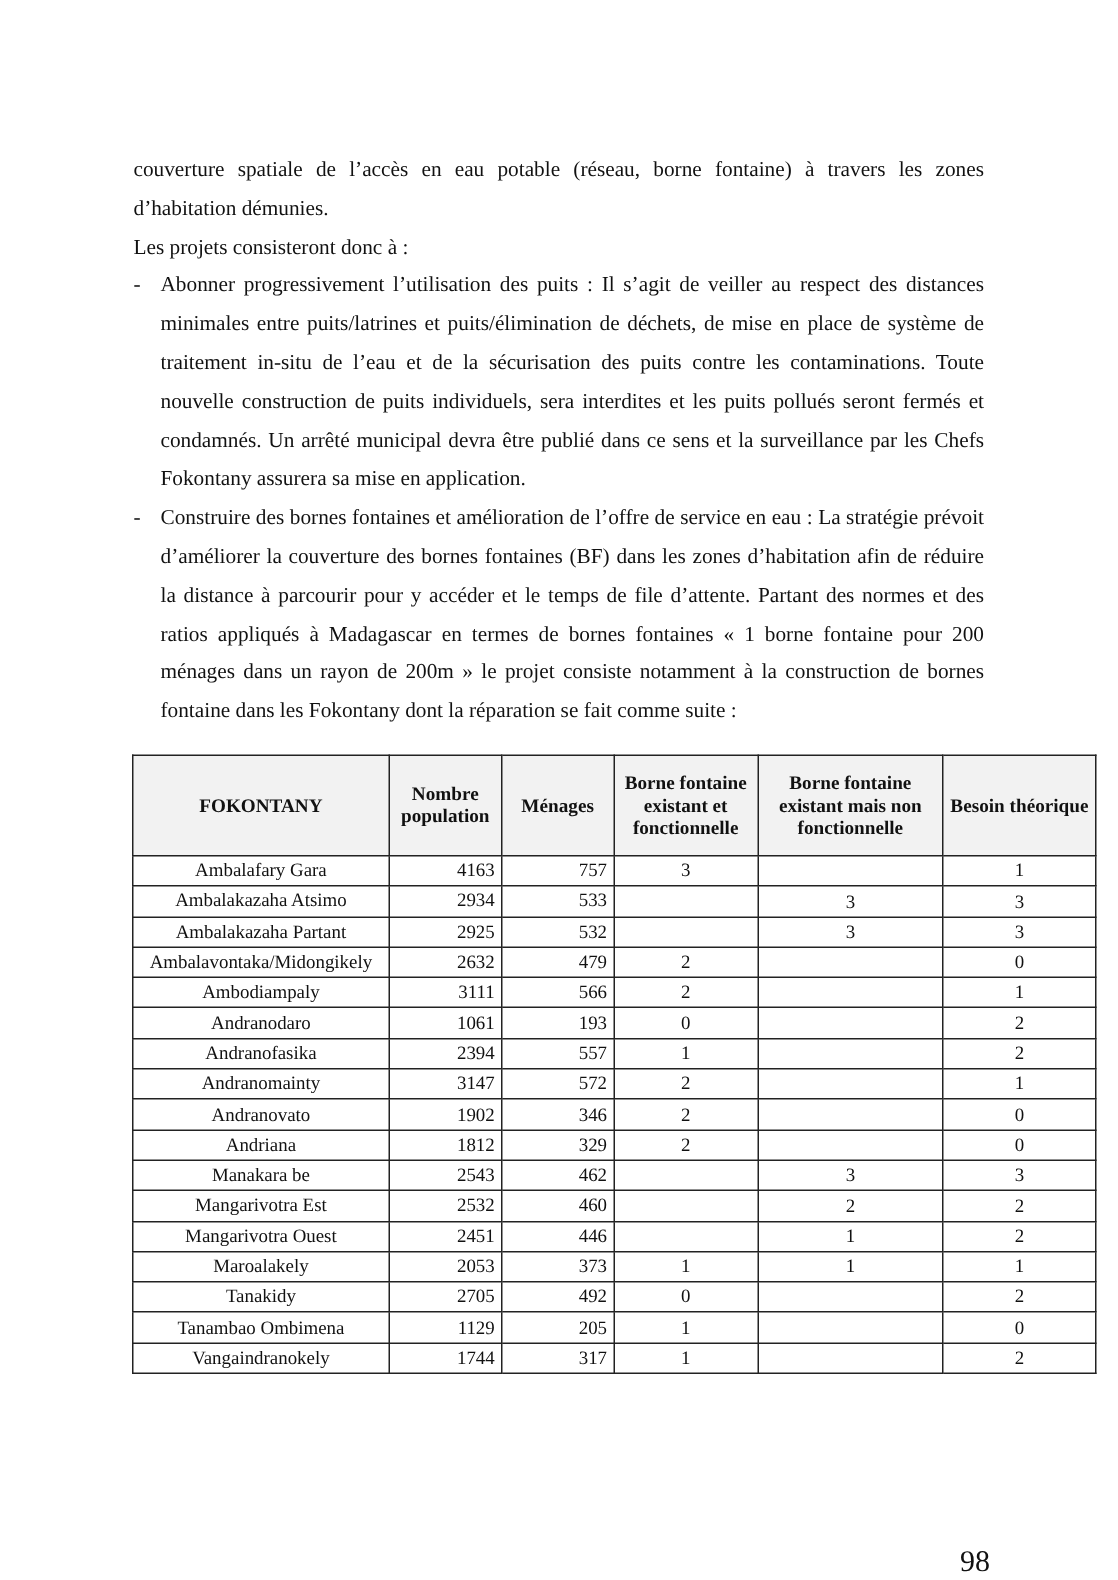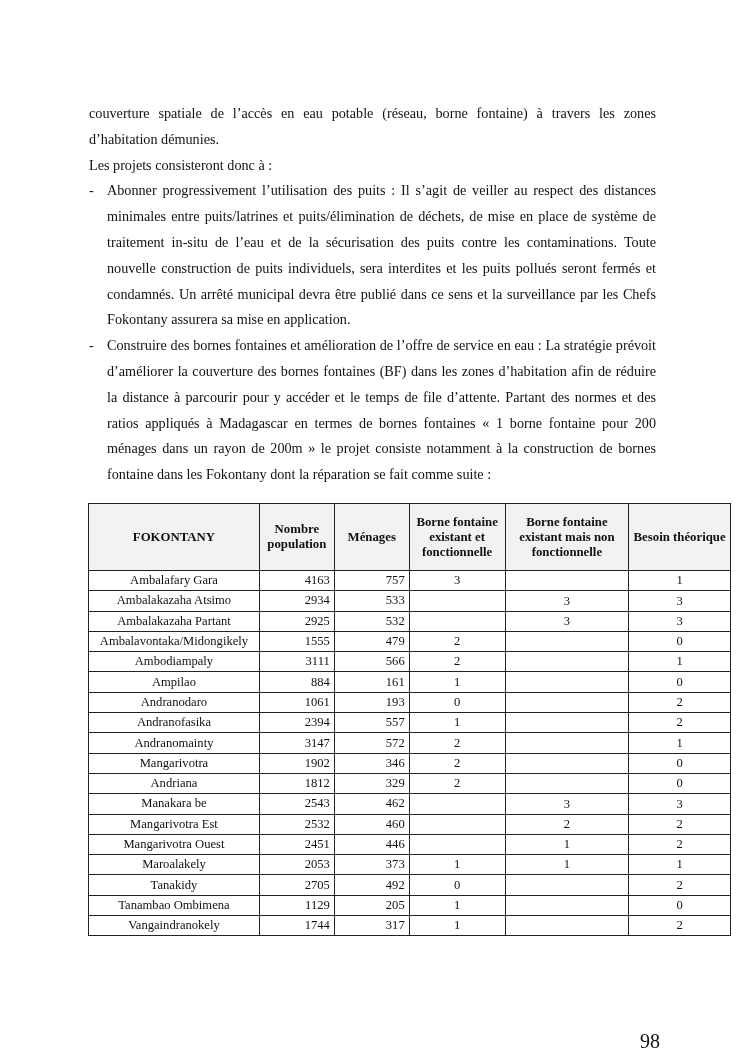--- a/index.html
+++ b/index.html
@@ -79,41 +79,33 @@
       <tr>
         <td class="name">Ambalakazaha Partant</td>
         <td class="num">2925</td>
         <td class="num">532</td>
         <td class="bf1"></td>
         <td class="bf2">3</td>
         <td class="bes">3</td>
       </tr>
       <tr>
         <td class="name">Ambalavontaka/Midongikely</td>
-        <td class="num">1555</td>
+        <td class="num">2632</td>
         <td class="num">479</td>
         <td class="bf1">2</td>
         <td class="bf2"></td>
         <td class="bes">0</td>
       </tr>
       <tr>
         <td class="name">Ambodiampaly</td>
         <td class="num">3111</td>
         <td class="num">566</td>
         <td class="bf1">2</td>
         <td class="bf2"></td>
         <td class="bes">1</td>
-      </tr>
-      <tr>
-        <td class="name">Ampilao</td>
-        <td class="num">884</td>
-        <td class="num">161</td>
-        <td class="bf1">1</td>
-        <td class="bf2"></td>
-        <td class="bes">0</td>
       </tr>
       <tr>
         <td class="name">Andranodaro</td>
         <td class="num">1061</td>
         <td class="num">193</td>
         <td class="bf1">0</td>
         <td class="bf2"></td>
         <td class="bes">2</td>
       </tr>
       <tr>
@@ -126,21 +118,21 @@
       </tr>
       <tr>
         <td class="name">Andranomainty</td>
         <td class="num">3147</td>
         <td class="num">572</td>
         <td class="bf1">2</td>
         <td class="bf2"></td>
         <td class="bes">1</td>
       </tr>
       <tr>
-        <td class="name">Mangarivotra</td>
+        <td class="name">Andranovato</td>
         <td class="num">1902</td>
         <td class="num">346</td>
         <td class="bf1">2</td>
         <td class="bf2"></td>
         <td class="bes">0</td>
       </tr>
       <tr>
         <td class="name">Andriana</td>
         <td class="num">1812</td>
         <td class="num">329</td>

